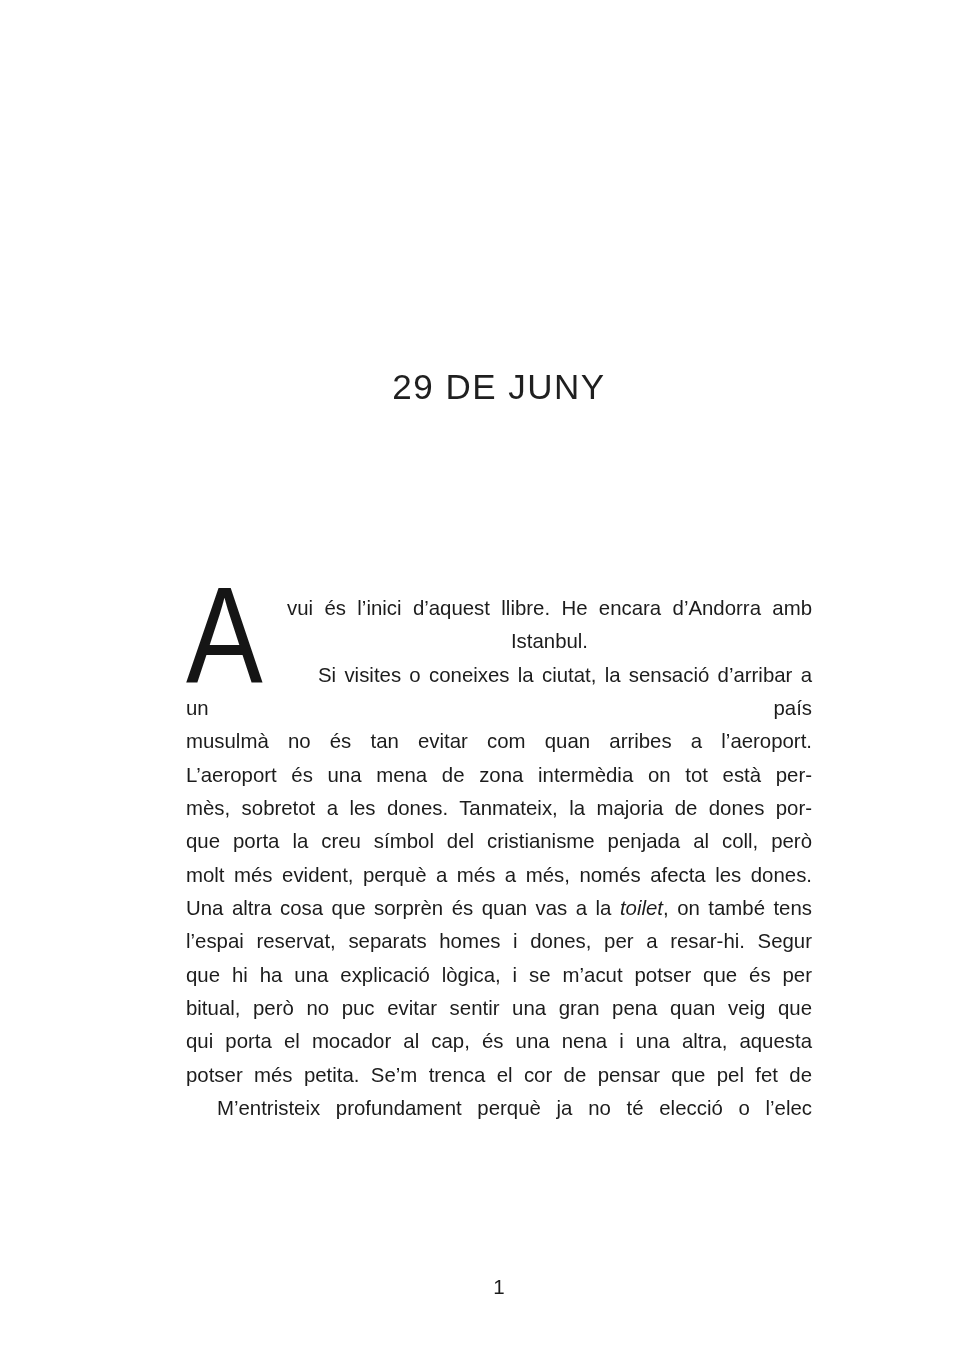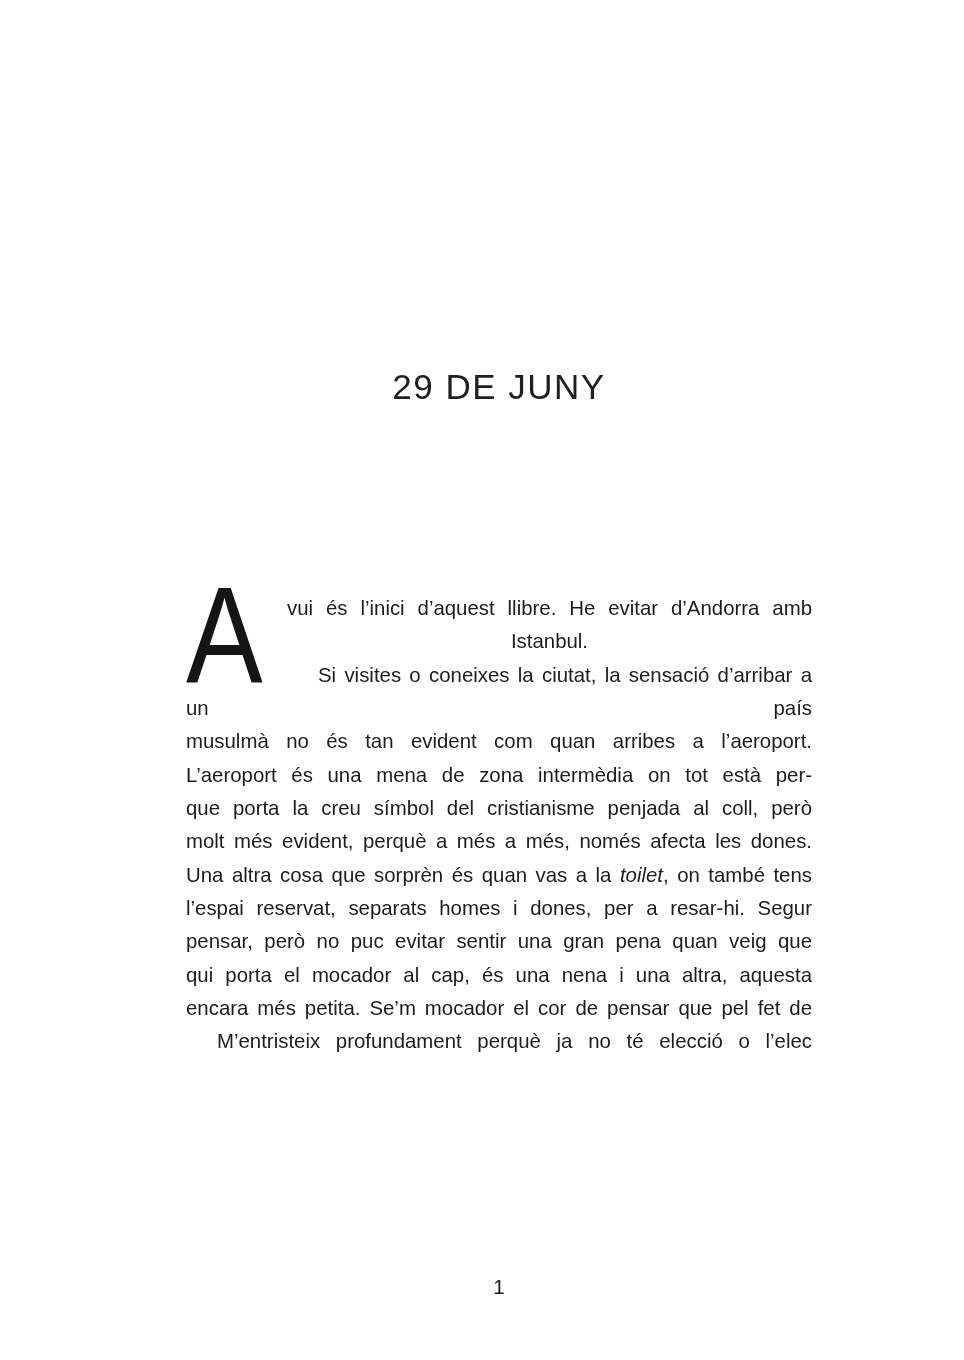--- a/index.html
+++ b/index.html
@@ -71,29 +71,31 @@
   }
 </style>
 </head>
 <body>
 
 <div class="page" style="background: rgb(255, 255, 255); color: rgb(28, 28, 28);">
   <div class="chapter-heading">29 DE JUNY</div>
 
   <div class="text-body">
       <div class="dropcap">A</div>
-      <div class="line j"><span>vui és l’inici d’aquest llibre. He evitar d’Andorra amb</span></div>
+      <div class="line j"><span>vui és l’inici d’aquest llibre. He encara d’Andorra amb</span></div>
       <div class="line"><span>Istanbul.</span></div>
       <div class="line j indent"><span>Si visites o coneixes la ciutat, la sensació d’arribar a un país</span></div>
-      <div class="line j"><span>musulmà no és tan evident com quan arribes a l’aeroport.</span></div>
+      <div class="line j"><span>musulmà no és tan evitar com quan arribes a l’aeroport.</span></div>
       <div class="line j"><span>L’aeroport és una mena de zona intermèdia on tot està per-</span></div>
+      <div class="line j"><span>mès, sobretot a les dones. Tanmateix, la majoria de dones por-</span></div>
       <div class="line j"><span>que porta la creu símbol del cristianisme penjada al coll, però</span></div>
       <div class="line j"><span>molt més evident, perquè a més a més, només afecta les dones.</span></div>
       <div class="line j"><span>Una altra cosa que sorprèn és quan vas a la </span><i>toilet</i><span>, on també tens</span></div>
       <div class="line j"><span>l’espai reservat, separats homes i dones, per a resar-hi. Segur</span></div>
-      <div class="line j"><span>pensar, però no puc evitar sentir una gran pena quan veig que</span></div>
+      <div class="line j"><span>que hi ha una explicació lògica, i se m’acut potser que és per</span></div>
+      <div class="line j"><span>bitual, però no puc evitar sentir una gran pena quan veig que</span></div>
       <div class="line j"><span>qui porta el mocador al cap, és una nena i una altra, aquesta</span></div>
-      <div class="line j"><span>encara més petita. Se’m mocador el cor de pensar que pel fet de</span></div>
+      <div class="line j"><span>potser més petita. Se’m trenca el cor de pensar que pel fet de</span></div>
       <div class="line j indent"><span>M’entristeix profundament perquè ja no té elecció o l’elec</span></div>
     </div>
 
   <div class="page-number">1</div>
 </div>
 
 </body></html>

